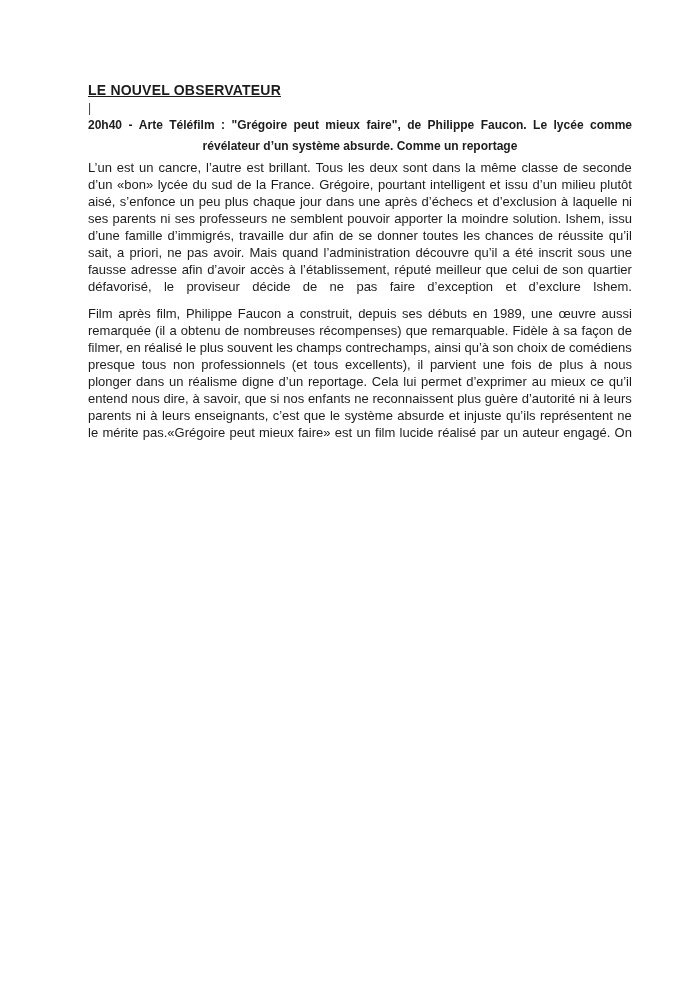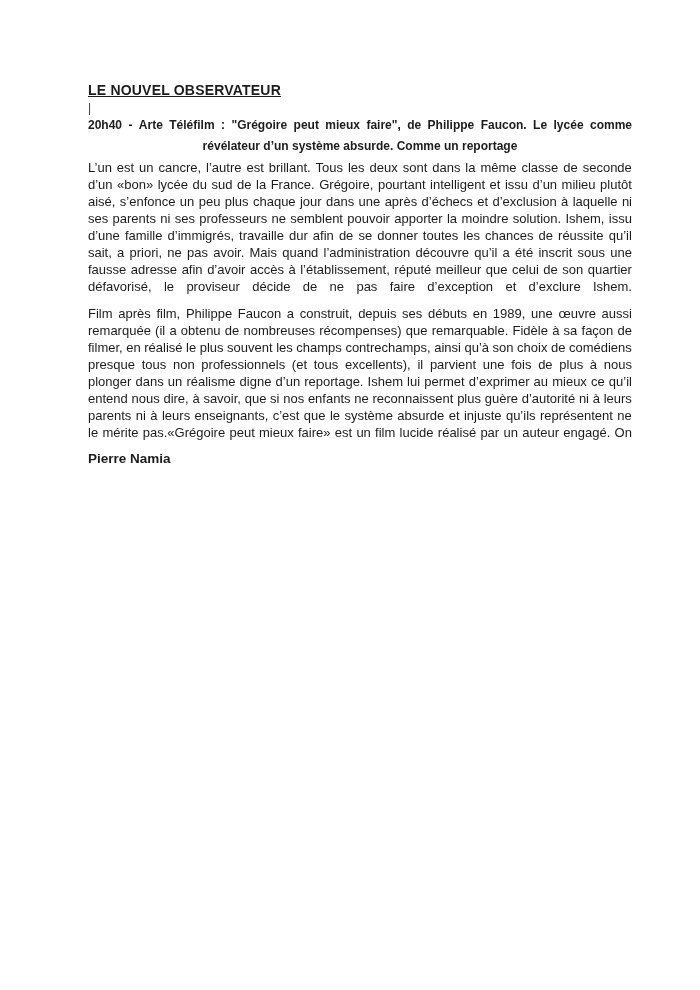--- a/index.html
+++ b/index.html
@@ -304,21 +304,21 @@
         <span>nous</span>
       </div>
       <div class="jline">
         <span>plonger</span>
         <span>dans</span>
         <span>un</span>
         <span>réalisme</span>
         <span>digne</span>
         <span>d’un</span>
         <span>reportage.</span>
-        <span>Ishem</span>
+        <span>Cela</span>
         <span>lui</span>
         <span>permet</span>
         <span>d’exprimer</span>
         <span>au</span>
         <span>mieux</span>
         <span>ce</span>
         <span>qu’il</span>
       </div>
       <div class="jline">
         <span>entend</span>
@@ -369,15 +369,14 @@
         <span>lucide</span>
         <span>réalisé</span>
         <span>par</span>
         <span>un</span>
         <span>auteur</span>
         <span>engagé.</span>
         <span>On</span>
       </div>
     </div>
 
-  <div class="byline">Pierre Namia</div>
 
 </div>
 
 </body></html>

